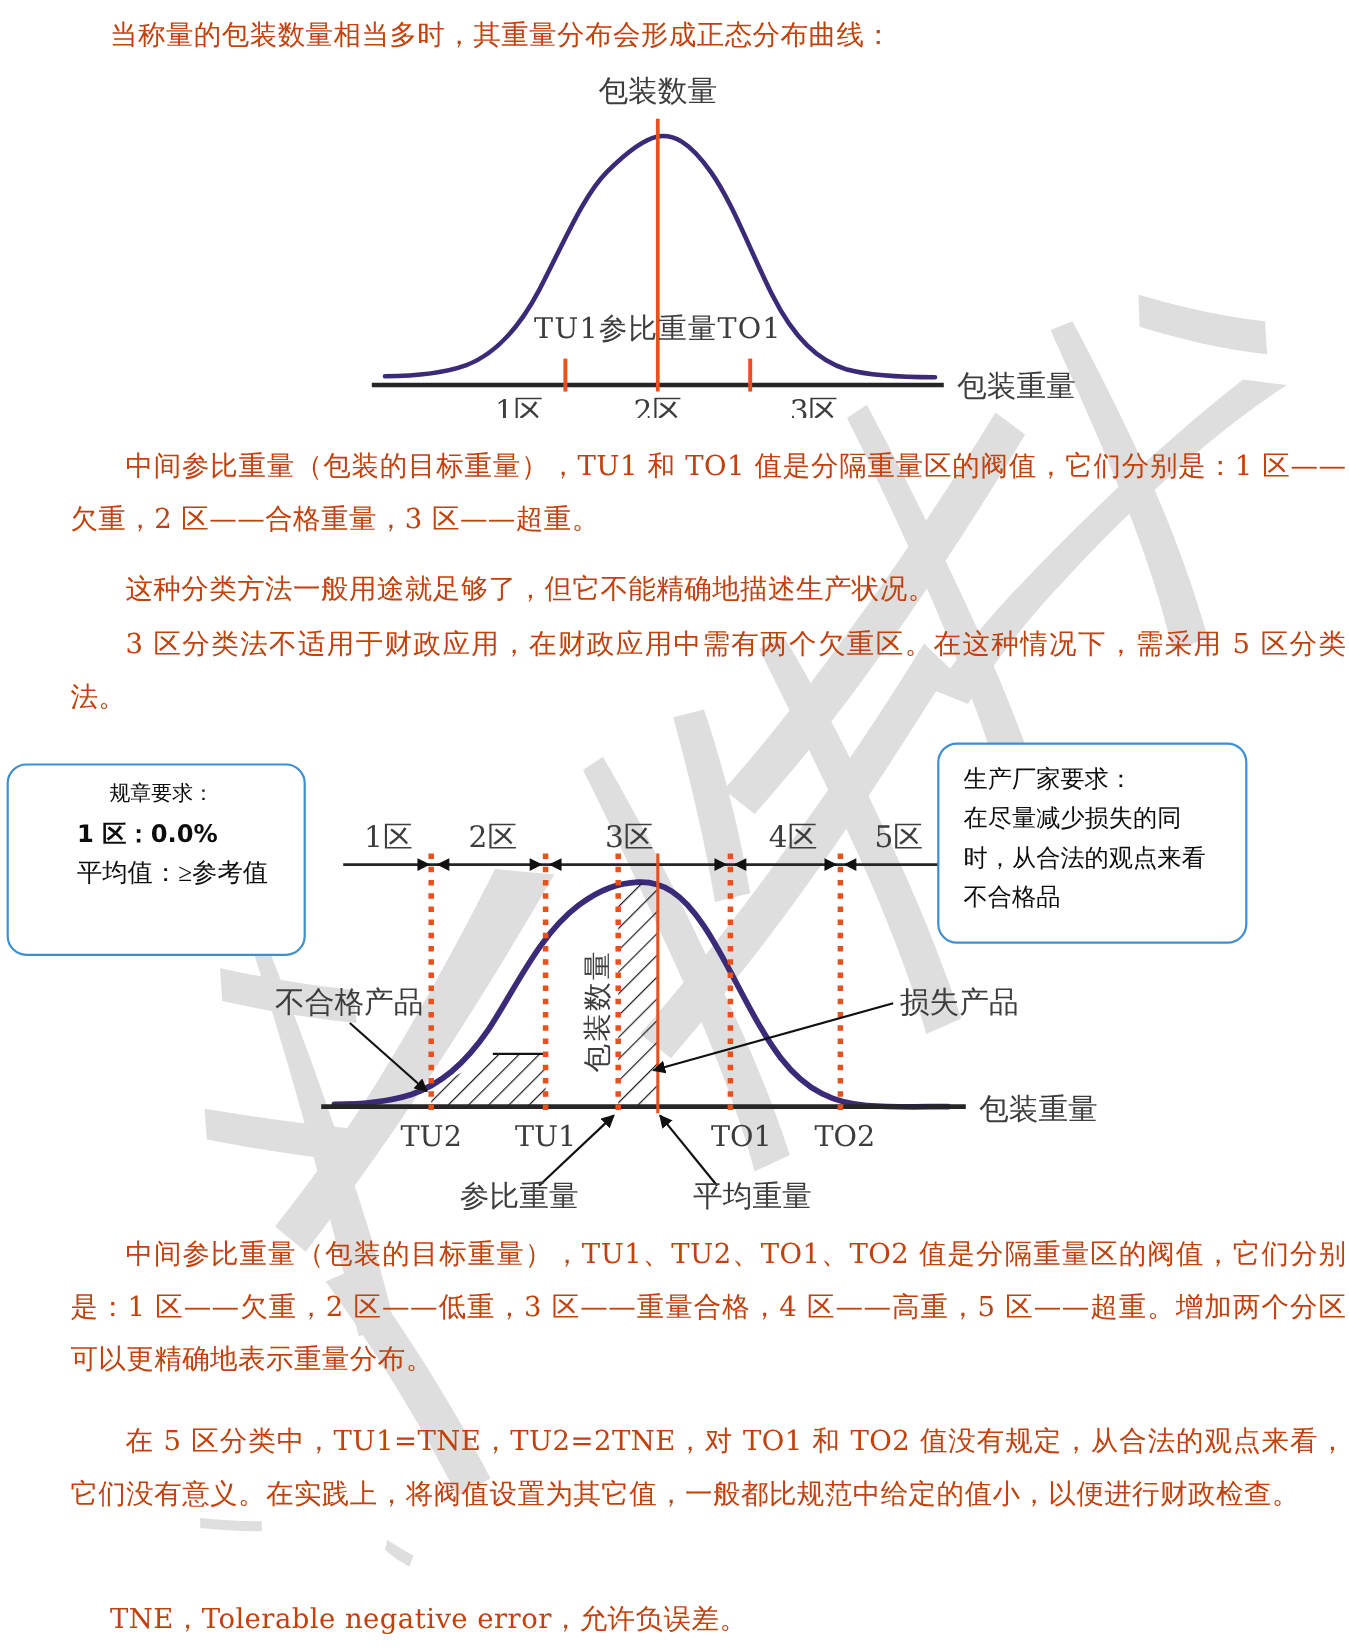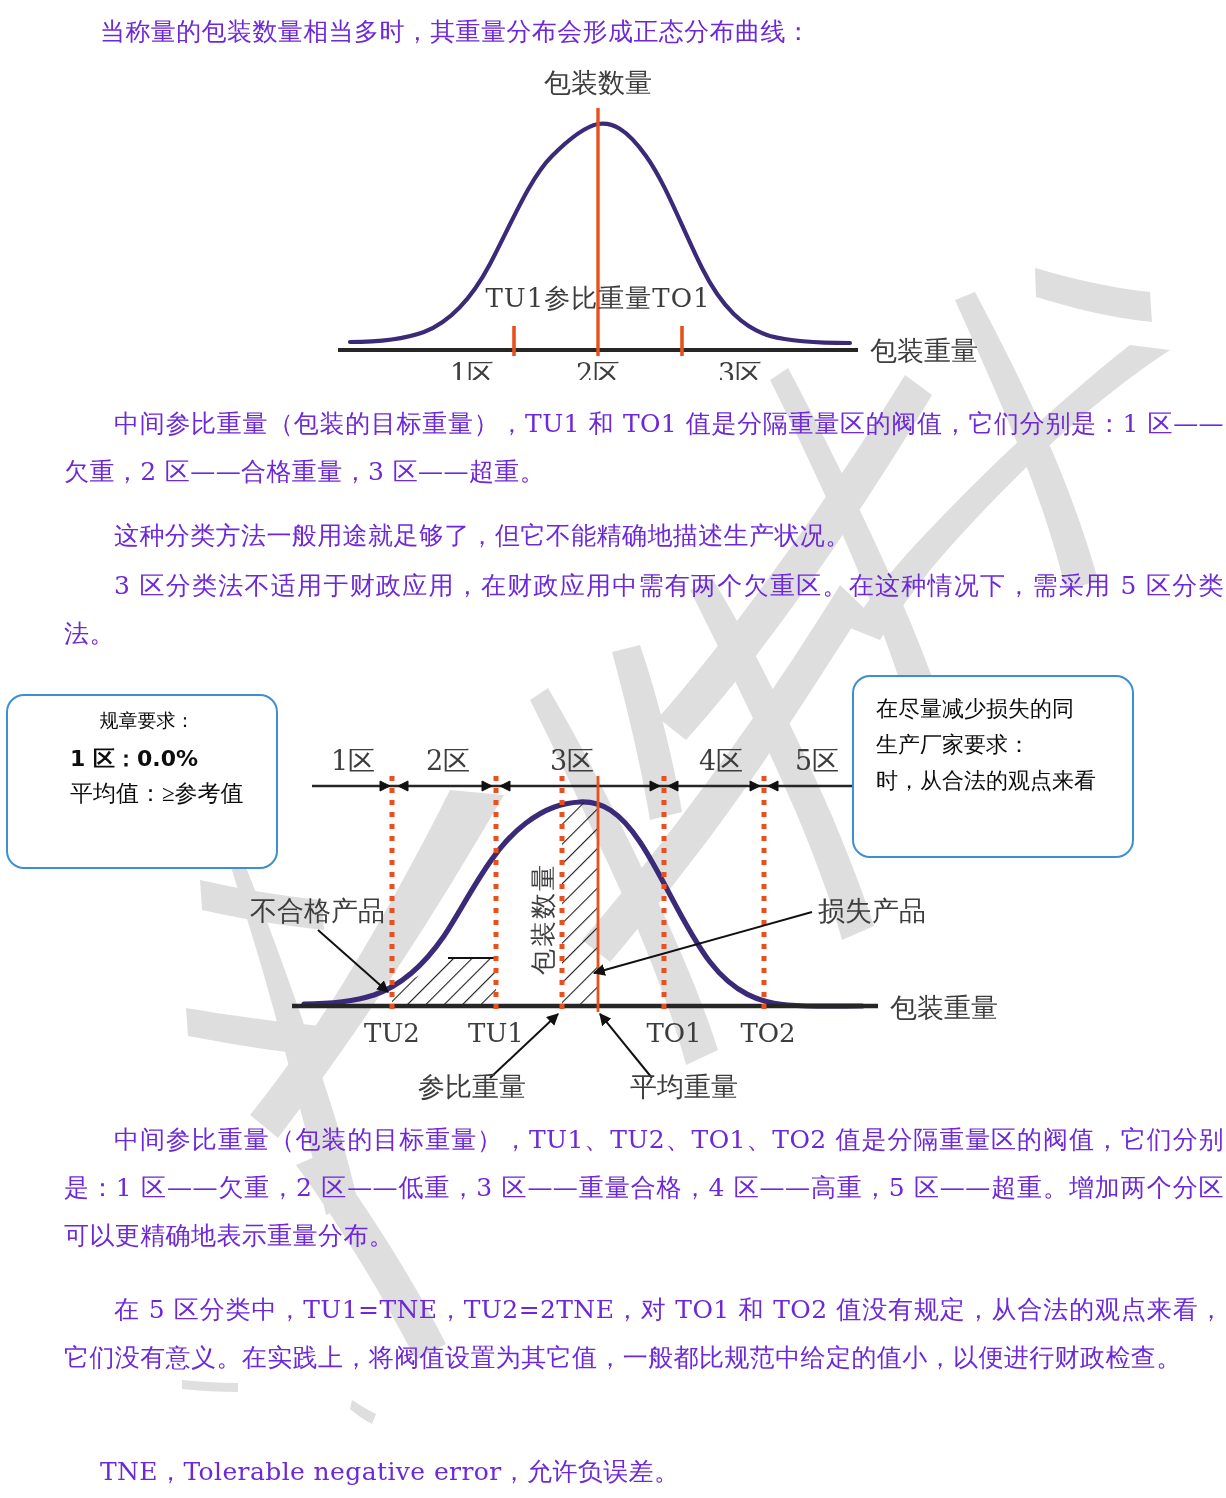--- a/index.html
+++ b/index.html
@@ -24,21 +24,21 @@
     pointer-events: none;
     z-index: 0;
   }
 
   
   .para {
     position: absolute;
     font-family: "DejaVu Serif", "Liberation Serif", serif;
     font-size: 25px;
     line-height: 48px;
-    color: #6d28d9;
+    color: #c2410c;
     letter-spacing: 0.4px;
     z-index: 3;
     text-align: justify;
   }
   .indent { text-indent: 2em; margin-left: 12px; }
 
   
   .chart {
     position: absolute;
     z-index: 2;
@@ -169,23 +169,24 @@
   <span>3 区分类法不适用于财政应用，在财政应用中需有两个欠重区。在这种情况下，需采用 5 区分类法。</span>
 </div>
 
 <div class="callout" id="callout-left">
   <div class="co-title">规章要求：</div>
   <div class="co-row">1 区：0.0%</div>
   <div class="co-row serif">平均值：≥参考值</div>
 </div>
 
 <div class="callout" id="callout-right">
+  <div class="co-line">生产厂家要求：</div>
   <div class="co-line">在尽量减少损失的同</div>
-  <div class="co-line">生产厂家要求：</div>
   <div class="co-line">时，从合法的观点来看</div>
+  <div class="co-line">不合格品</div>
 </div>
 
 <div class="chart" style="left:240px; top:730px; width:800px; height:370px;">
   <svg width="800" height="370" viewBox="0 0 800 370">
     <defs>
       <pattern id="hatch-left" width="13" height="13" patternTransform="rotate(45)" patternUnits="userSpaceOnUse">
         <line x1="0" y1="0" x2="0" y2="13" stroke="#111111" stroke-width="2.2"></line>
       </pattern>
       <pattern id="hatch-mid" width="14" height="14" patternTransform="rotate(45)" patternUnits="userSpaceOnUse">
         <line x1="0" y1="0" x2="0" y2="14" stroke="#111111" stroke-width="2.2"></line>

